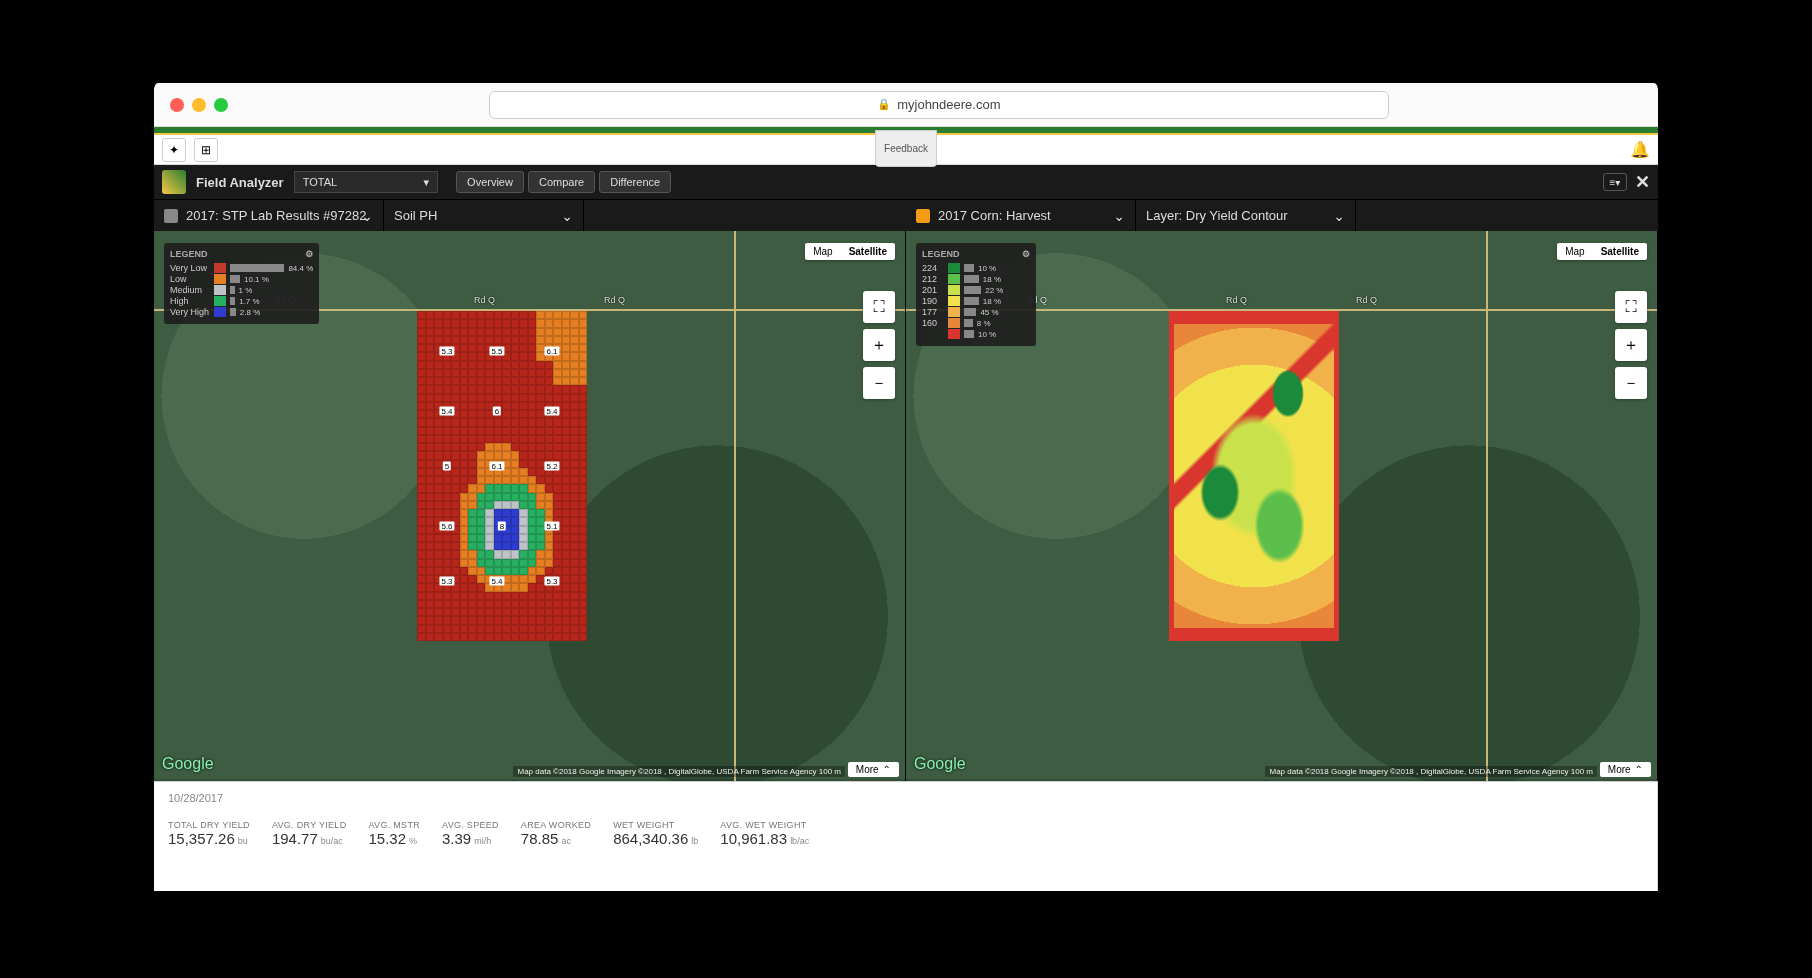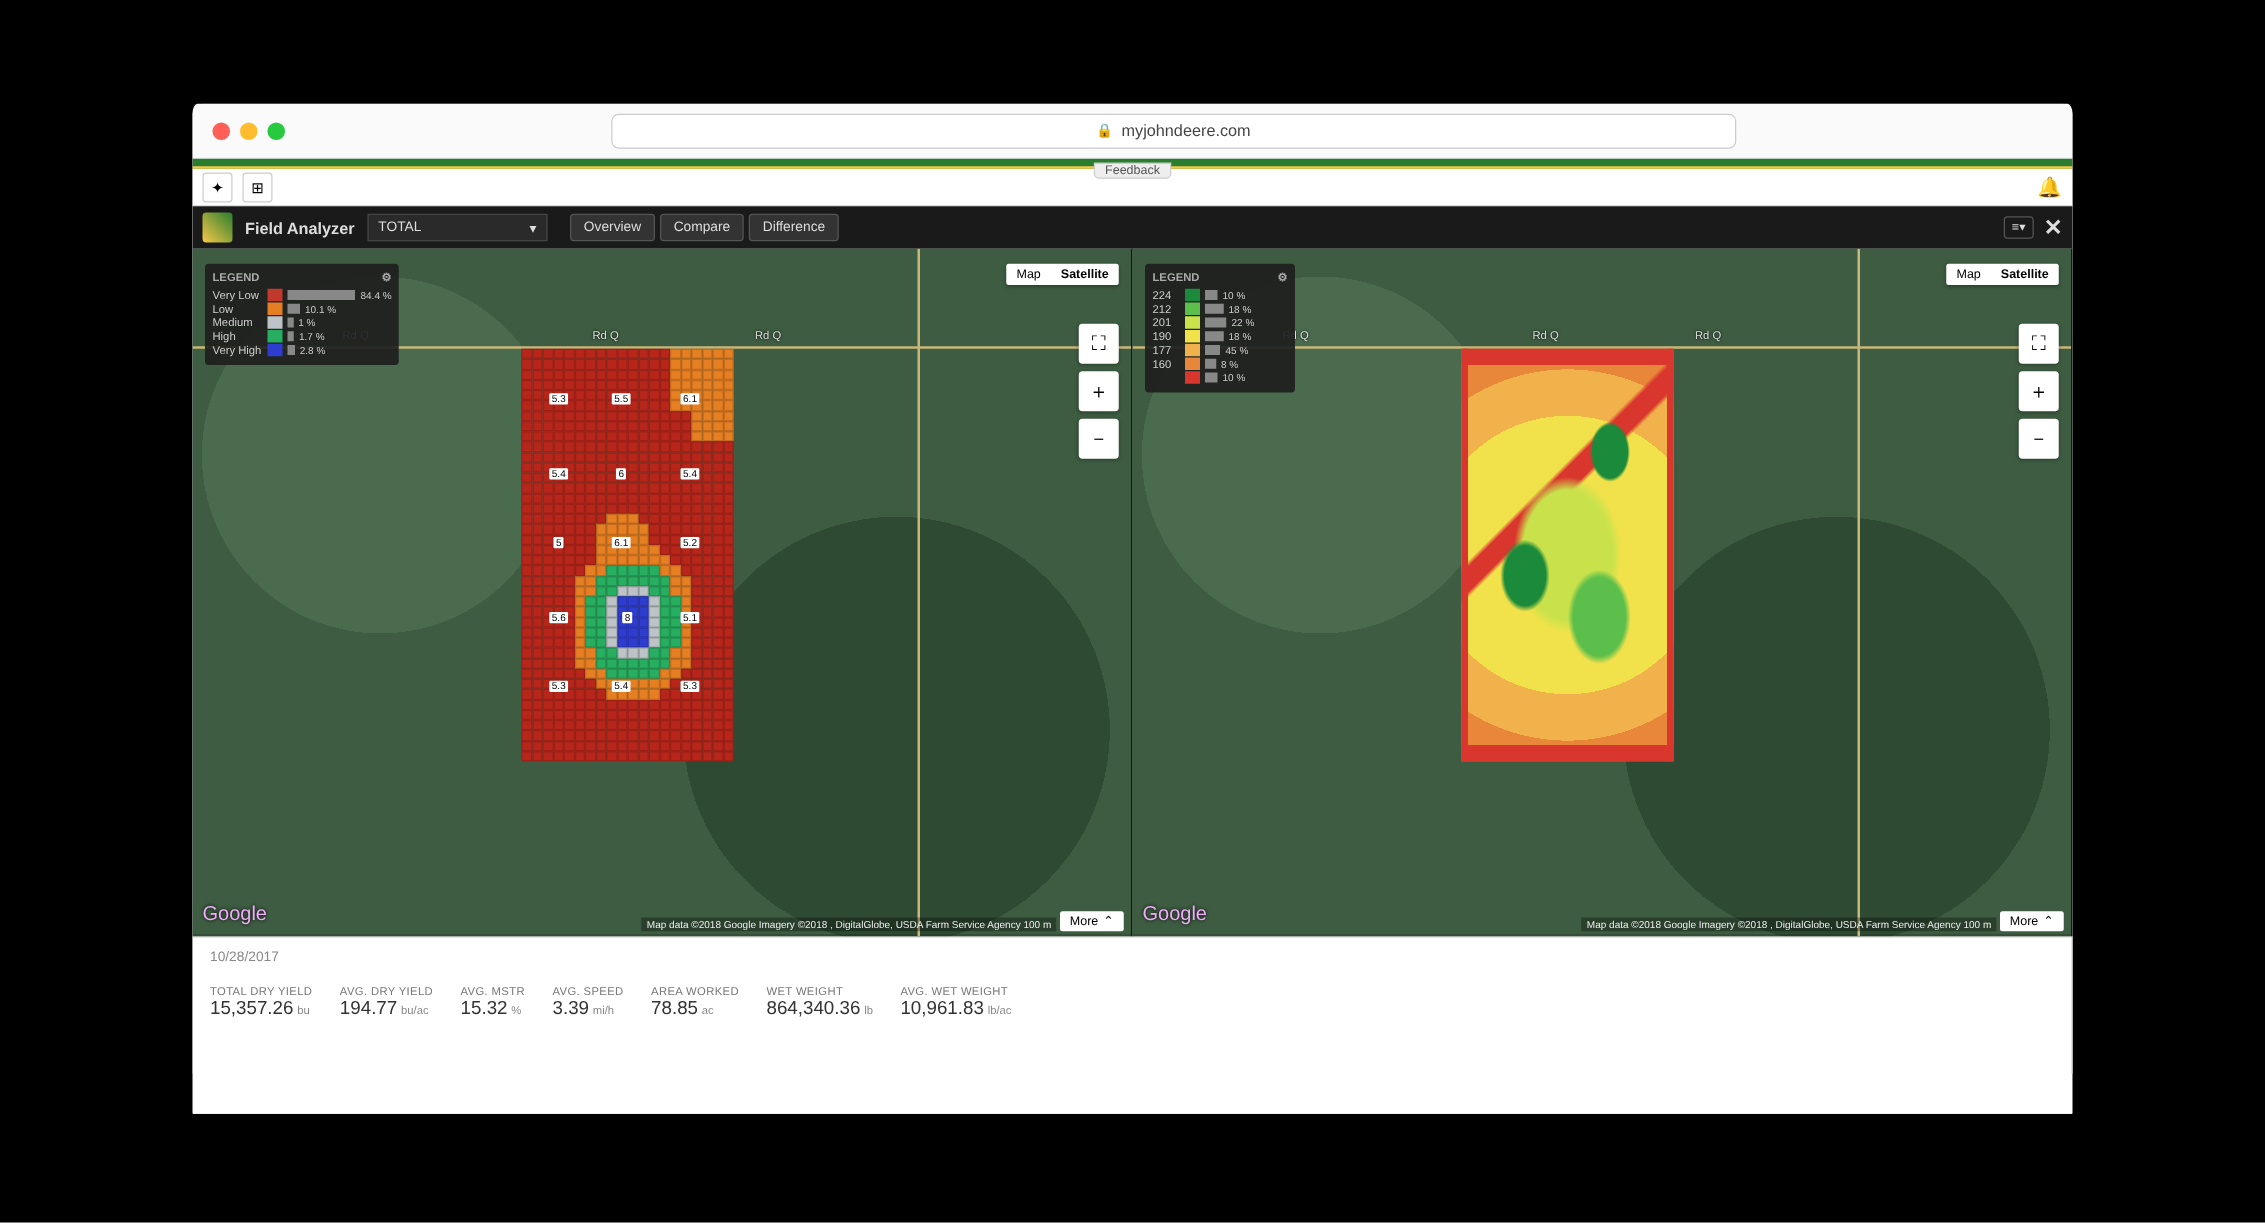--- a/index.html
+++ b/index.html
@@ -5,21 +5,21 @@
 * { margin:0; padding:0; box-sizing:border-box; font-family:-apple-system,Helvetica,Arial,sans-serif; }
 body { background:#000; display:flex; align-items:center; justify-content:center; min-height:100vh; }
 .frame { width:1512px; height:812px; background:#fff; border-radius:8px 8px 0 0; overflow:hidden; position:relative; border:4px solid #000; border-top:none;}
 .mac-bar { height:44px; background:#fafafa; border-radius:8px 8px 0 0; display:flex; align-items:center; padding:0 16px; gap:8px; border-bottom:1px solid #ddd;}
 .dot { width:14px; height:14px; border-radius:50%; }
 .dot.r{background:#ff5f56}.dot.y{background:#ffbd2e}.dot.g{background:#27c93f}
 .url { flex:0 0 900px; margin:0 auto; height:28px; background:#fff; border:1px solid #ccc; border-radius:6px; display:flex; align-items:center; justify-content:center; gap:6px; font-size:13px; color:#444;}
 .lock{font-size:11px;}
 .jd-bar { height:8px; background:linear-gradient(#2a7d2e,#2a7d2e); position:relative;}
 .jd-gold { position:absolute; bottom:0; left:0; right:0; height:2px; background:#f7c948;}
-.feedback { position:absolute; left:50%; transform:translateX(-50%); top:3px; background:#eee; color:#555; font-size:10px; padding:0 8px; border:1px solid #ccc; border-radius:0 0 4px 4px;}
+.feedback { position:absolute; left:50%; transform:translateX(-50%); top:3px; background:#eee; color:#555; font-size:10px; padding:12px 8px; border:1px solid #ccc; border-radius:0 0 4px 4px;}
 .nav { height:30px; background:#fff; border-bottom:1px solid #ddd; display:flex; align-items:center; padding:0 8px; gap:8px;}
 .nav-icon { width:24px; height:24px; border:1px solid #ccc; border-radius:3px; display:flex; align-items:center; justify-content:center; font-size:12px;}
 .bell { margin-left:auto; font-size:16px; color:#333;}
 .tool-row { height:34px; background:#1a1a1a; display:flex; align-items:center; color:#ddd; font-size:13px; padding:0 8px; gap:10px;}
 .thumb { width:24px; height:24px; background:linear-gradient(45deg,#f7c948,#2a7d2e); border-radius:3px;}
 .title-fa { font-weight:bold;}
 .sel-org { background:#2a2a2a; border:1px solid #444; padding:4px 100px 4px 8px; font-size:11px; position:relative;}
 .sel-org::after{content:"▾"; position:absolute; right:8px;}
 .tabs { display:flex; gap:4px; margin-left:8px;}
 .tab { background:#333; padding:4px 10px; font-size:11px; border-radius:3px; border:1px solid #555;}
@@ -49,21 +49,21 @@
 .lg-row{display:flex;align-items:center;gap:4px;margin:1px 0;}
 .lg-lbl{width:40px;}
 .lg-sw{width:12px;height:10px;}
 .lg-bar{height:8px;background:#888;}
 .lg-pct{font-size:8px;}
 .map-type{position:absolute;top:12px;right:10px;background:#fff;font-size:10px;border-radius:2px;display:flex;overflow:hidden;box-shadow:0 1px 3px rgba(0,0,0,.3);}
 .map-type span{padding:3px 8px;}
 .map-type .act{font-weight:bold;}
 .ctrls{position:absolute;right:10px;top:60px;display:flex;flex-direction:column;gap:6px;}
 .ctrl{width:32px;height:32px;background:#fff;border-radius:3px;display:flex;align-items:center;justify-content:center;font-size:16px;box-shadow:0 1px 3px rgba(0,0,0,.3);}
-.goog{position:absolute;left:8px;bottom:8px;color:#f0abfc;font-size:16px;font-weight:500;text-shadow:0 0 3px #000;}
+.goog{position:absolute;left:8px;bottom:8px;color:#86efac;font-size:16px;font-weight:500;text-shadow:0 0 3px #000;}
 .attr{position:absolute;right:60px;bottom:4px;font-size:8px;color:#eee;background:rgba(0,0,0,.3);padding:1px 4px;}
 .more-t{position:absolute;right:6px;bottom:4px;background:#fff;font-size:10px;padding:2px 8px;border-radius:2px;display:flex;gap:4px;align-items:center;}
 
 .field-left{position:absolute;left:263px;top:80px;width:170px;height:330px;}
 .cell{position:absolute;width:8.5px;height:8.25px;border:0.5px solid rgba(0,0,0,.15);}
 .datalbl{position:absolute;background:#fff;font-size:8px;padding:0 2px;border-radius:1px;transform:translate(-50%,-50%);}
 
 .field-right{position:absolute;left:263px;top:80px;width:170px;height:330px;overflow:hidden;}
 .bottom { height:110px; display:flex; border-top:1px solid #ccc; background:#fff;}
 .bottom .bhalf{flex:1;padding:10px 14px;font-size:11px;color:#555;border-right:1px solid #ddd;position:relative;}
@@ -109,20 +109,40 @@
       <div class="tab">Overview</div>
       <div class="tab">Compare</div>
       <div class="tab">Difference</div>
     </div>
     <div class="rt">
       <div class="menu-ic">≡▾</div>
       <div class="close-x">✕</div>
     </div>
   </div>
 
+  <div class="dd-row">
+    <div class="half">
+      <div class="dd">
+          <span class="swatch sw-gray"></span>
+          <span>2017: STP Lab Results #97282</span>
+        </div>
+      <div class="dd sm">
+          <span>Soil PH</span>
+        </div>
+    </div>
+    <div class="half">
+      <div class="dd">
+          <span class="swatch sw-or"></span>
+          <span>2017 Corn: Harvest</span>
+        </div>
+      <div class="dd sm" style="flex:0 0 220px">
+          <span>Layer: Dry Yield Contour</span>
+        </div>
+    </div>
+  </div>
 
   <div class="panes">
 
     <div class="pane">
       <div class="sat"></div>
       <div class="road-h"></div>
         <div class="road-v"></div>
       <div class="rd-lbl" style="top:64px;left:120px">Rd Q</div>
       <div class="rd-lbl" style="top:64px;left:320px">Rd Q</div>
       <div class="rd-lbl" style="top:64px;left:450px">Rd Q</div>

